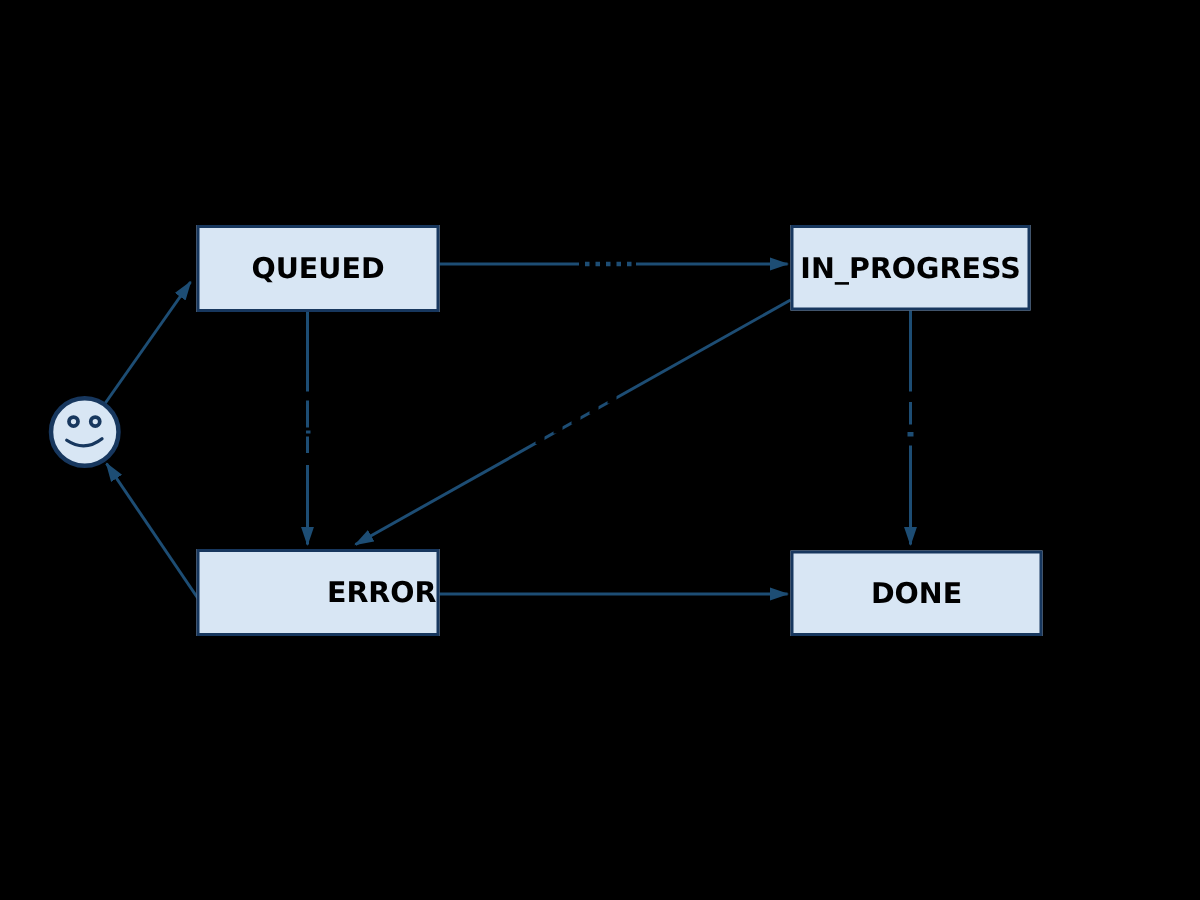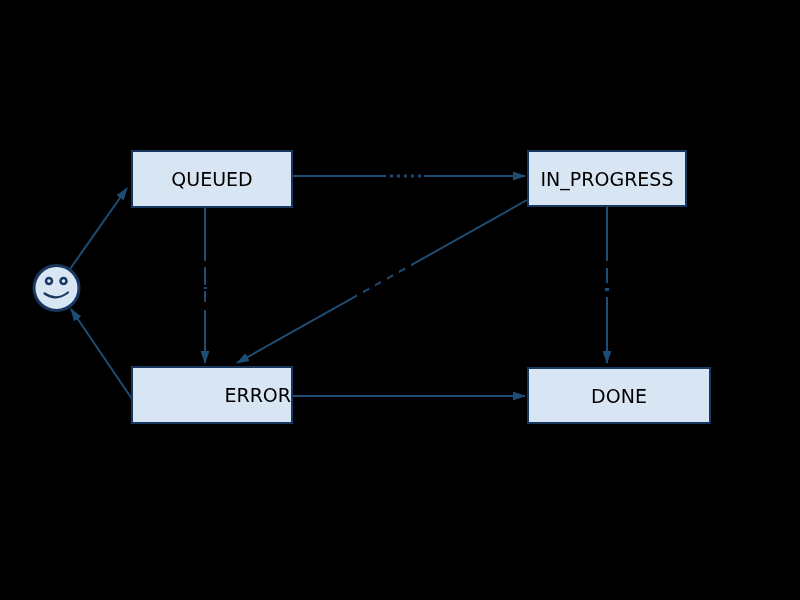--- a/index.html
+++ b/index.html
@@ -48,25 +48,26 @@
     position: absolute;
     box-sizing: border-box;
     background: var(--node-fill, #d8e6f4);
     border: 2px solid var(--node-border, #17375e);
     color: var(--node-text, #000000);
     font-size: 19px;
     display: flex;
     align-items: center;
     justify-content: center;
     white-space: nowrap;
+    font-weight: bold;
   }
   .node-queued      { left: 131px; top: 150px; width: 162px; height: 58px; }
   .node-in-progress { left: 527px; top: 150px; width: 160px; height: 57px; }
   .node-error       { left: 131px; top: 366px; width: 162px; height: 58px; justify-content: flex-end; }
-  .node-done        { left: 527px; top: 367px; width: 184px; height: 57px; }
+  .node-done        { left: 527px; top: 367px; width: 168px; height: 57px; }
 </style>
 </head>
 <body>
 
 <div id="canvas">
 
   <svg id="edge-layer" viewBox="0 0 800 600" xmlns="http://www.w3.org/2000/svg">
     <defs>
       <marker id="ah" markerUnits="userSpaceOnUse" markerWidth="14" markerHeight="12" refX="12" refY="5" orient="auto">
         <path class="arrowhead" d="M0,0.6 L13,5 L0,9.4 z"></path>

